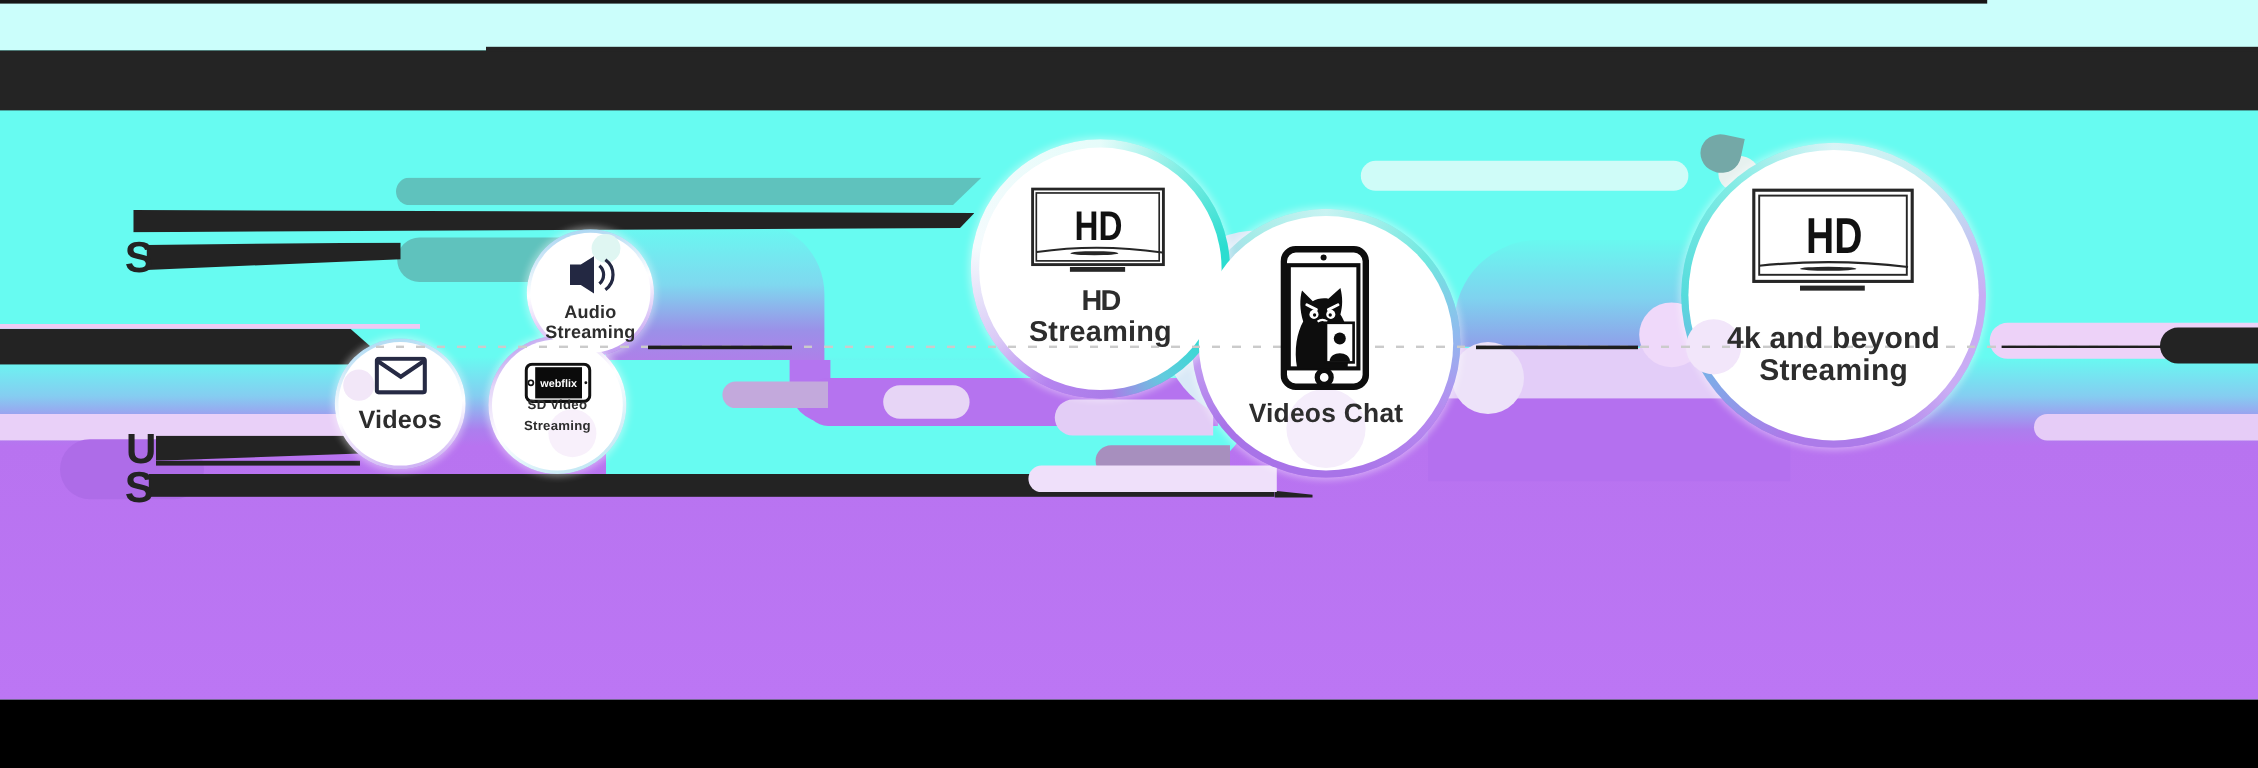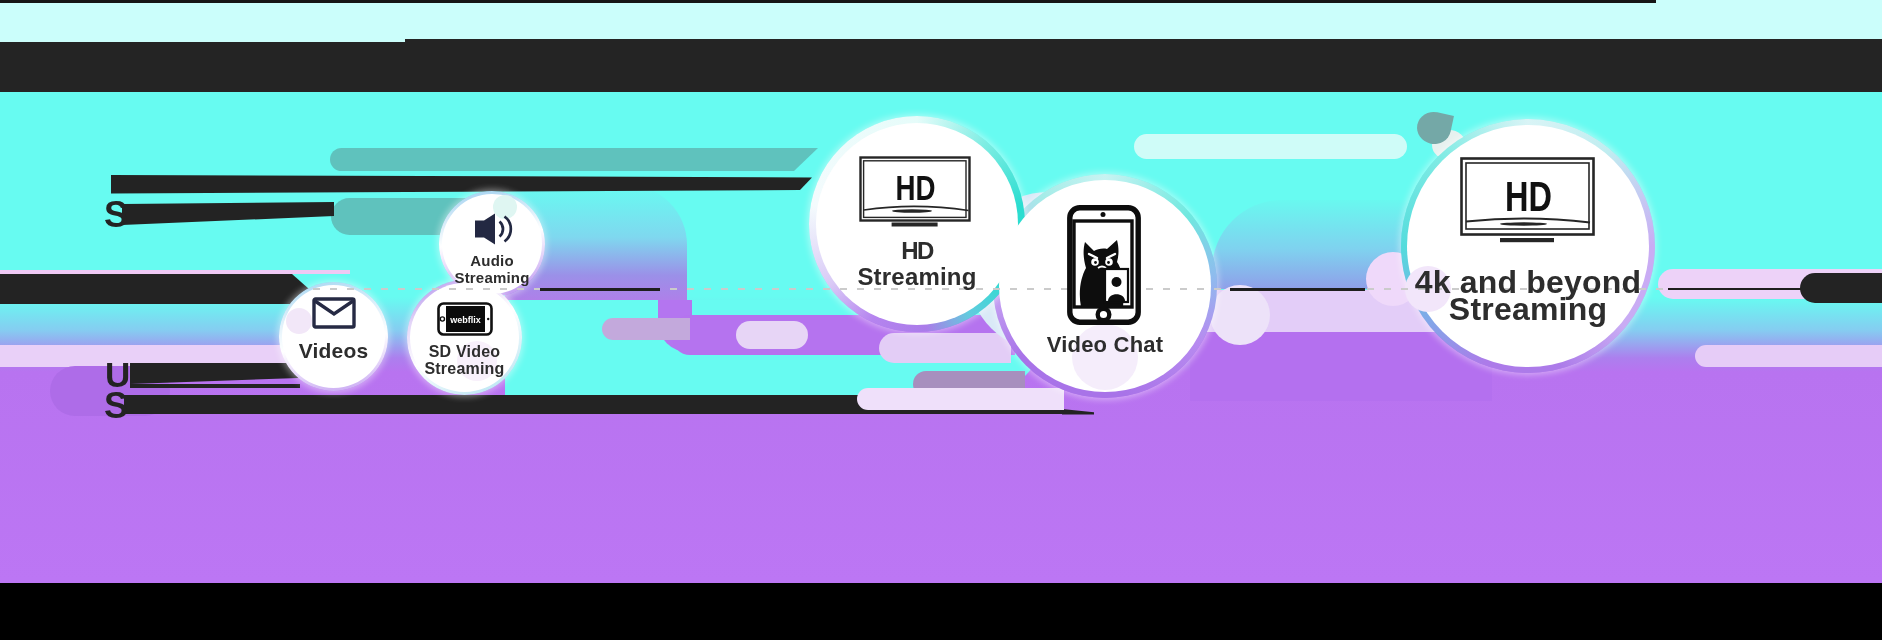--- a/index.html
+++ b/index.html
@@ -104,21 +104,21 @@
        background:linear-gradient(150deg,#A27BE8 0%,#E4D6F8 25%,#FFFFFF 50%,#ACE0F0 100%);">
     <div class="in" style="inset:3px;"></div>
     <div class="blob" style="left:50px;top:61px;width:40px;height:40px;background:#F8F0FB;"></div>
     <svg class="abs" style="left:30px;top:22px;" width="56" height="34" viewBox="0 0 56 34">
       <rect x="1.5" y="1.5" width="53" height="31" rx="5" fill="#fff" stroke="#111" stroke-width="2.6"></rect>
       <rect x="9" y="4" width="39" height="26" fill="#0b0b0b"></rect>
       <circle cx="5.4" cy="17" r="2.1" fill="none" stroke="#111" stroke-width="1.4"></circle>
       <circle cx="51.2" cy="17" r="1.2" fill="#111"></circle>
       <text x="28.5" y="20.5" font-family="Liberation Sans,sans-serif" font-size="9" font-weight="bold" fill="#fff" text-anchor="middle">webflix</text>
     </svg>
-    <div class="cap" style="left:0;width:115px;top:64px;font-size:16px;line-height:16.5px;">SD Video<br>Streaming</div>
+    <div class="cap" style="left:0;width:115px;top:50px;font-size:11px;line-height:16.5px;">SD Video<br>Streaming</div>
   </div>
 
 
   <div class="bubble" id="b-video" style="left:993px;top:174px;width:224px;height:224px;
        background:conic-gradient(from 0deg, #C8F3F2 0deg, #6FE8DF 50deg, #8FBBEE 85deg, #B78BF0 120deg, #A873E8 170deg 230deg, #C9A7F4 270deg, #A5ECE8 325deg, #C8F3F2 360deg);">
     <div class="in" style="inset:6px;"></div>
     <div class="blob" style="left:79px;top:150px;width:66px;height:66px;background:#F5EDFB;"></div>
     <svg class="abs" style="left:74px;top:31px;" width="74" height="120" viewBox="0 0 74 120">
       <rect x="2.8" y="2.8" width="68.4" height="114.4" rx="10" fill="#fff" stroke="#0d0d0d" stroke-width="5.4"></rect>
       <rect x="7" y="16" width="58" height="86" fill="none" stroke="#0d0d0d" stroke-width="3.4"></rect>
@@ -131,21 +131,21 @@
         <circle cx="28" cy="57" r="3.8" fill="#fff"></circle>
         <circle cx="42" cy="57" r="3.8" fill="#fff"></circle>
         <circle cx="28.5" cy="57.5" r="1.4" fill="#0d0d0d"></circle>
         <circle cx="41.5" cy="57.5" r="1.4" fill="#0d0d0d"></circle>
         <path d="M31 63 Q35 60 39 63" fill="none" stroke="#fff" stroke-width="1.8"></path>
       </g>
       <rect x="38" y="64" width="23" height="33" fill="#fff" stroke="#0d0d0d" stroke-width="2.2"></rect>
       <circle cx="49.5" cy="77" r="5" fill="#0d0d0d"></circle>
       <path d="M41 96.2 C41 87 58 87 58 96.2 Z" fill="#0d0d0d"></path>
     </svg>
-    <div class="cap" style="left:0;width:224px;top:158px;font-size:22px;">Video Chat</div>
+    <div class="cap" style="left:0;width:224px;top:158px;font-size:22px;">Videos Chat</div>
   </div>
 
   <div class="bubble" id="b-hd" style="left:809px;top:116px;width:216px;height:216px;
        background:conic-gradient(from 0deg, #E6FCFA 0deg, #7FEDE3 40deg, #2BDDD0 80deg 120deg, #62CBDE 150deg, #AA7CE9 175deg, #B584EF 205deg, #D9C9F6 235deg, #F4FBFD 280deg, #E6FCFA 360deg);">
     <div class="in" style="inset:7px;"></div>
     <svg class="abs" style="left:50px;top:40px;" width="116" height="76" viewBox="0 0 116 76">
       <rect x="1.5" y="1.5" width="109" height="63" fill="#fff" stroke="#262626" stroke-width="2.4"></rect>
       <rect x="4.6" y="4.8" width="102.4" height="56.6" fill="none" stroke="#262626" stroke-width="1.4"></rect>
       <text x="56.5" y="44" font-family="Liberation Sans,sans-serif" font-size="34.5" font-weight="bold" fill="#111" text-anchor="middle" textLength="40" lengthAdjust="spacingAndGlyphs">HD</text>
       <path d="M5 54 Q56 46.5 109.5 54.5" fill="none" stroke="#262626" stroke-width="1.7"></path>
@@ -160,21 +160,21 @@
     <div class="in" style="inset:6px;"></div>
     <div class="blob" style="left:4px;top:147px;width:46px;height:46px;background:#F2E6FA;"></div>
     <svg class="abs" style="left:59px;top:37px;" width="136" height="92" viewBox="0 0 136 92">
       <rect x="1.5" y="2.5" width="132" height="76" fill="#fff" stroke="#262626" stroke-width="2.6"></rect>
       <rect x="6" y="7" width="123" height="66" fill="none" stroke="#262626" stroke-width="1.6"></rect>
       <text x="68.5" y="54.5" font-family="Liberation Sans,sans-serif" font-size="42" font-weight="bold" fill="#111" text-anchor="middle" textLength="47" lengthAdjust="spacingAndGlyphs">HD</text>
       <path d="M6 65.5 Q68 59 130 66.5" fill="none" stroke="#262626" stroke-width="1.8"></path>
       <ellipse cx="63.5" cy="68" rx="23.5" ry="1.7" fill="#262626"></ellipse>
       <rect x="40" y="82" width="54" height="4.2" fill="#262626"></rect>
     </svg>
-    <div class="cap" style="left:0;width:254px;top:150px;font-size:32px;line-height:26.5px;">4k and beyond<br>Streaming</div>
+    <div class="cap" style="left:0;width:254px;top:150px;font-size:25px;line-height:26.5px;">4k and beyond<br>Streaming</div>
   </div>
 
   <div class="abs" style="left:313px;top:288px;width:1487px;height:2.3px;z-index:3;
        background:repeating-linear-gradient(90deg,#CBCBCB 0 7px,transparent 7px 17px);"></div>
   <div class="abs" style="left:540px;top:287.8px;width:120px;height:2.8px;background:#1E1E1E;z-index:4;"></div>
   <div class="abs" style="left:1230px;top:287.8px;width:135px;height:2.8px;background:#1E1E1E;z-index:4;"></div>
   <div class="abs" style="left:1668px;top:287.6px;width:136px;height:2.6px;background:#1E1E1E;z-index:4;"></div>
   <div class="abs" style="left:1800px;top:273px;width:90px;height:30px;border-radius:15px 0 0 15px;background:#232323;z-index:4;"></div>
 
   <div class="abs" style="left:0;top:583px;width:1882px;height:57px;background:#000;"></div>

